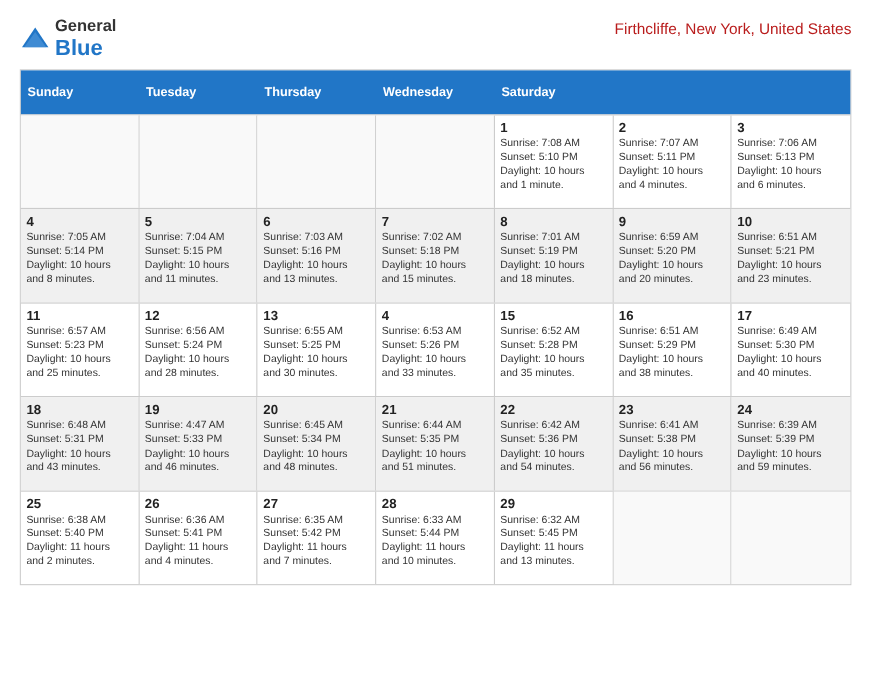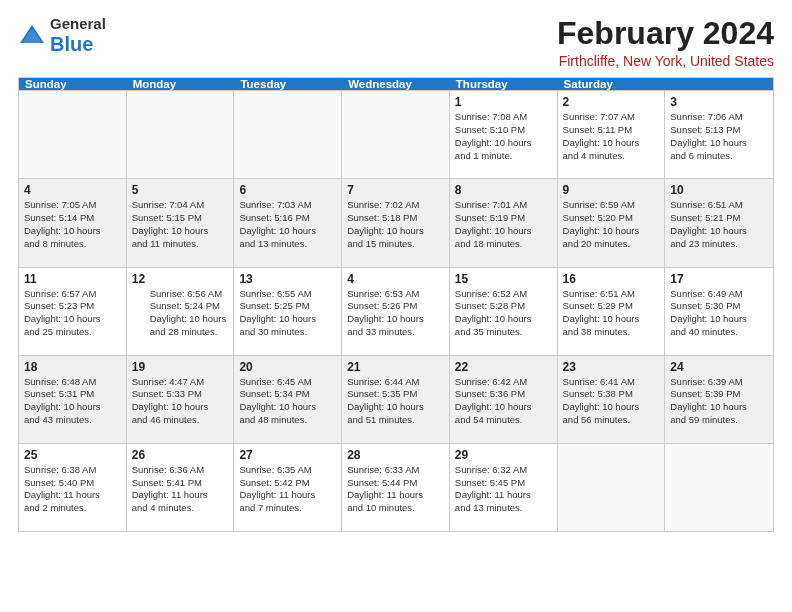--- a/index.html
+++ b/index.html
@@ -69,21 +69,21 @@
     }
     .cal-header {
       display: grid;
       grid-template-columns: repeat(7, 1fr);
       background: #2176c7;
     }
     .cal-header-cell {
       color: #fff;
       font-size: 11.5px;
       font-weight: bold;
-      padding: 0 6px;
+      padding: 14px 6px;
       text-align: left;
     }
     .cal-body {
       flex: 1;
       display: flex;
       flex-direction: column;
     }
     .cal-row {
       display: grid;
       grid-template-columns: repeat(7, 1fr);
@@ -127,32 +127,30 @@
       <svg class="logo-icon" viewBox="0 0 28 28">
         <polygon points="14,4 26,22 2,22" fill="#2176c7"></polygon>
         <polygon points="14,8 24,22 4,22" fill="#5da0e0" opacity="0.5"></polygon>
       </svg>
       <div class="logo-text">
         <span class="logo-general">General</span>
         <span class="logo-blue">Blue</span>
       </div>
     </div>
     <div class="title-block">
-      <div class="main-title">February 2024</div>
       <div class="subtitle">Firthcliffe, New York, United States</div>
     </div>
   </div>
 
   <div class="calendar">
     <div class="cal-header" id="cal-header">
         <div class="cal-header-cell">Sunday</div>
-        <div class="cal-header-cell">Monday</div>
         <div class="cal-header-cell">Tuesday</div>
+        <div class="cal-header-cell">Thursday</div>
         <div class="cal-header-cell">Wednesday</div>
-        <div class="cal-header-cell">Thursday</div>
         <div class="cal-header-cell">Saturday</div>
       </div>
     <div class="cal-body" id="cal-body">
         <div class="cal-row">
           <div class="cal-cell empty"></div>
           <div class="cal-cell empty"></div>
           <div class="cal-cell empty"></div>
           <div class="cal-cell empty"></div>
           <div class="cal-cell">
             <div class="day-num">1</div>
@@ -230,21 +228,21 @@
         <div class="cal-row">
           <div class="cal-cell">
             <div class="day-num">11</div>
             <div class="day-info" style="white-space: pre-line;">Sunrise: 6:57 AM
 Sunset: 5:23 PM
 Daylight: 10 hours
 and 25 minutes.</div>
           </div>
           <div class="cal-cell">
             <div class="day-num">12</div>
-            <div class="day-info" style="white-space: pre-line; margin-left: 18px;">Sunrise: 6:56 AM
+            <div class="day-info" style="white-space: pre-line;">Sunrise: 6:56 AM
 Sunset: 5:24 PM
 Daylight: 10 hours
 and 28 minutes.</div>
           </div>
           <div class="cal-cell">
             <div class="day-num">13</div>
             <div class="day-info" style="white-space: pre-line;">Sunrise: 6:55 AM
 Sunset: 5:25 PM
 Daylight: 10 hours
 and 30 minutes.</div>

